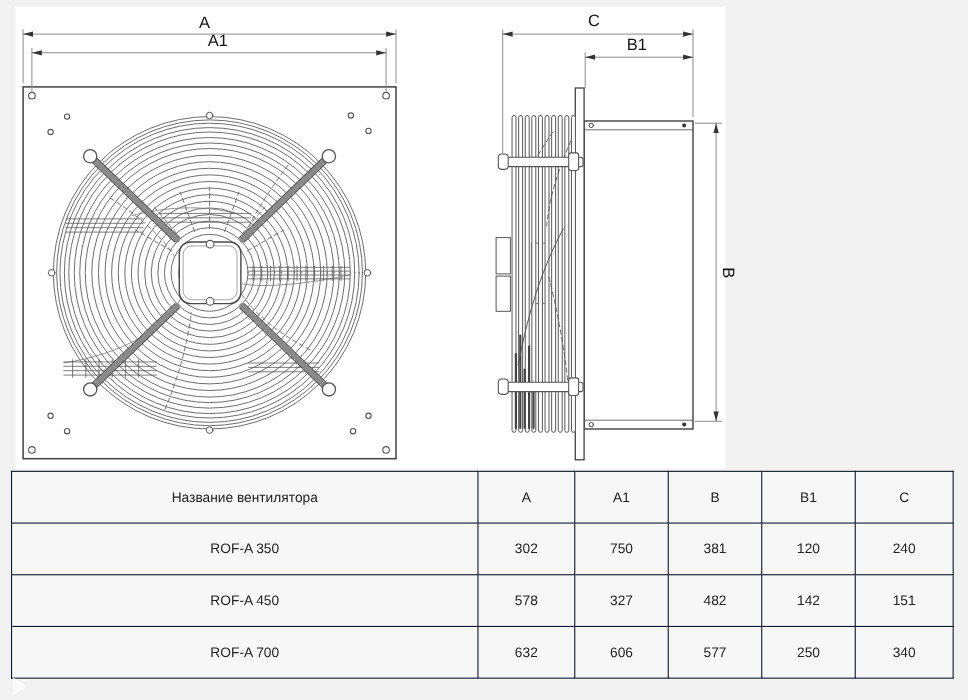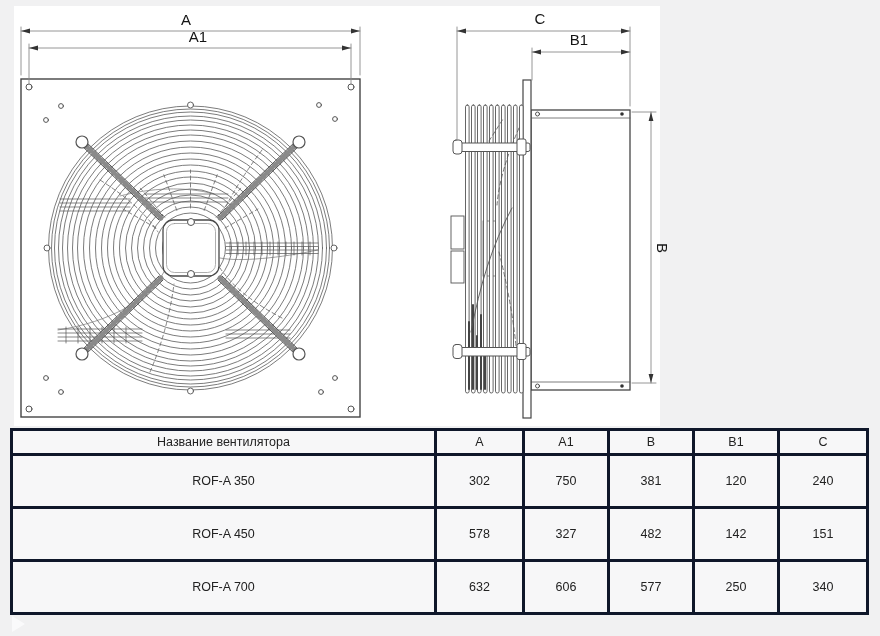--- a/index.html
+++ b/index.html
@@ -9,24 +9,24 @@
     font-family:"Liberation Sans", sans-serif;
     position:relative; overflow:hidden;
   }
   .drawing-svg { position:absolute; top:0; left:0; display:block; }
   .dims-table {
     position:absolute; left:10px; top:428px;
     width:856px; height:187px;
     border-collapse:collapse; table-layout:fixed;
   }
   .dims-table th, .dims-table td {
-    border:3px solid #0f172a;
+    border:1px solid #0f172a;
     background:#f7f7f8;
     font-size:12.5px; font-weight:400; color:#222;
-    text-align:center; vertical-align:middle; padding:4px;
+    text-align:center; vertical-align:middle; padding:16px;
   }
   .dim-label { font-size:15px; fill:#141414; }
   .cursor-artifact { position:absolute; left:12px; top:616px; width:0; height:0;
     border-top:8px solid transparent; border-bottom:8px solid transparent;
     border-left:13px solid #fbfbfc; opacity:.9; }
 </style>
 </head>
 <body>
 
 <svg class="drawing-svg" width="880" height="428" viewBox="0 0 880 428" xmlns="http://www.w3.org/2000/svg">

